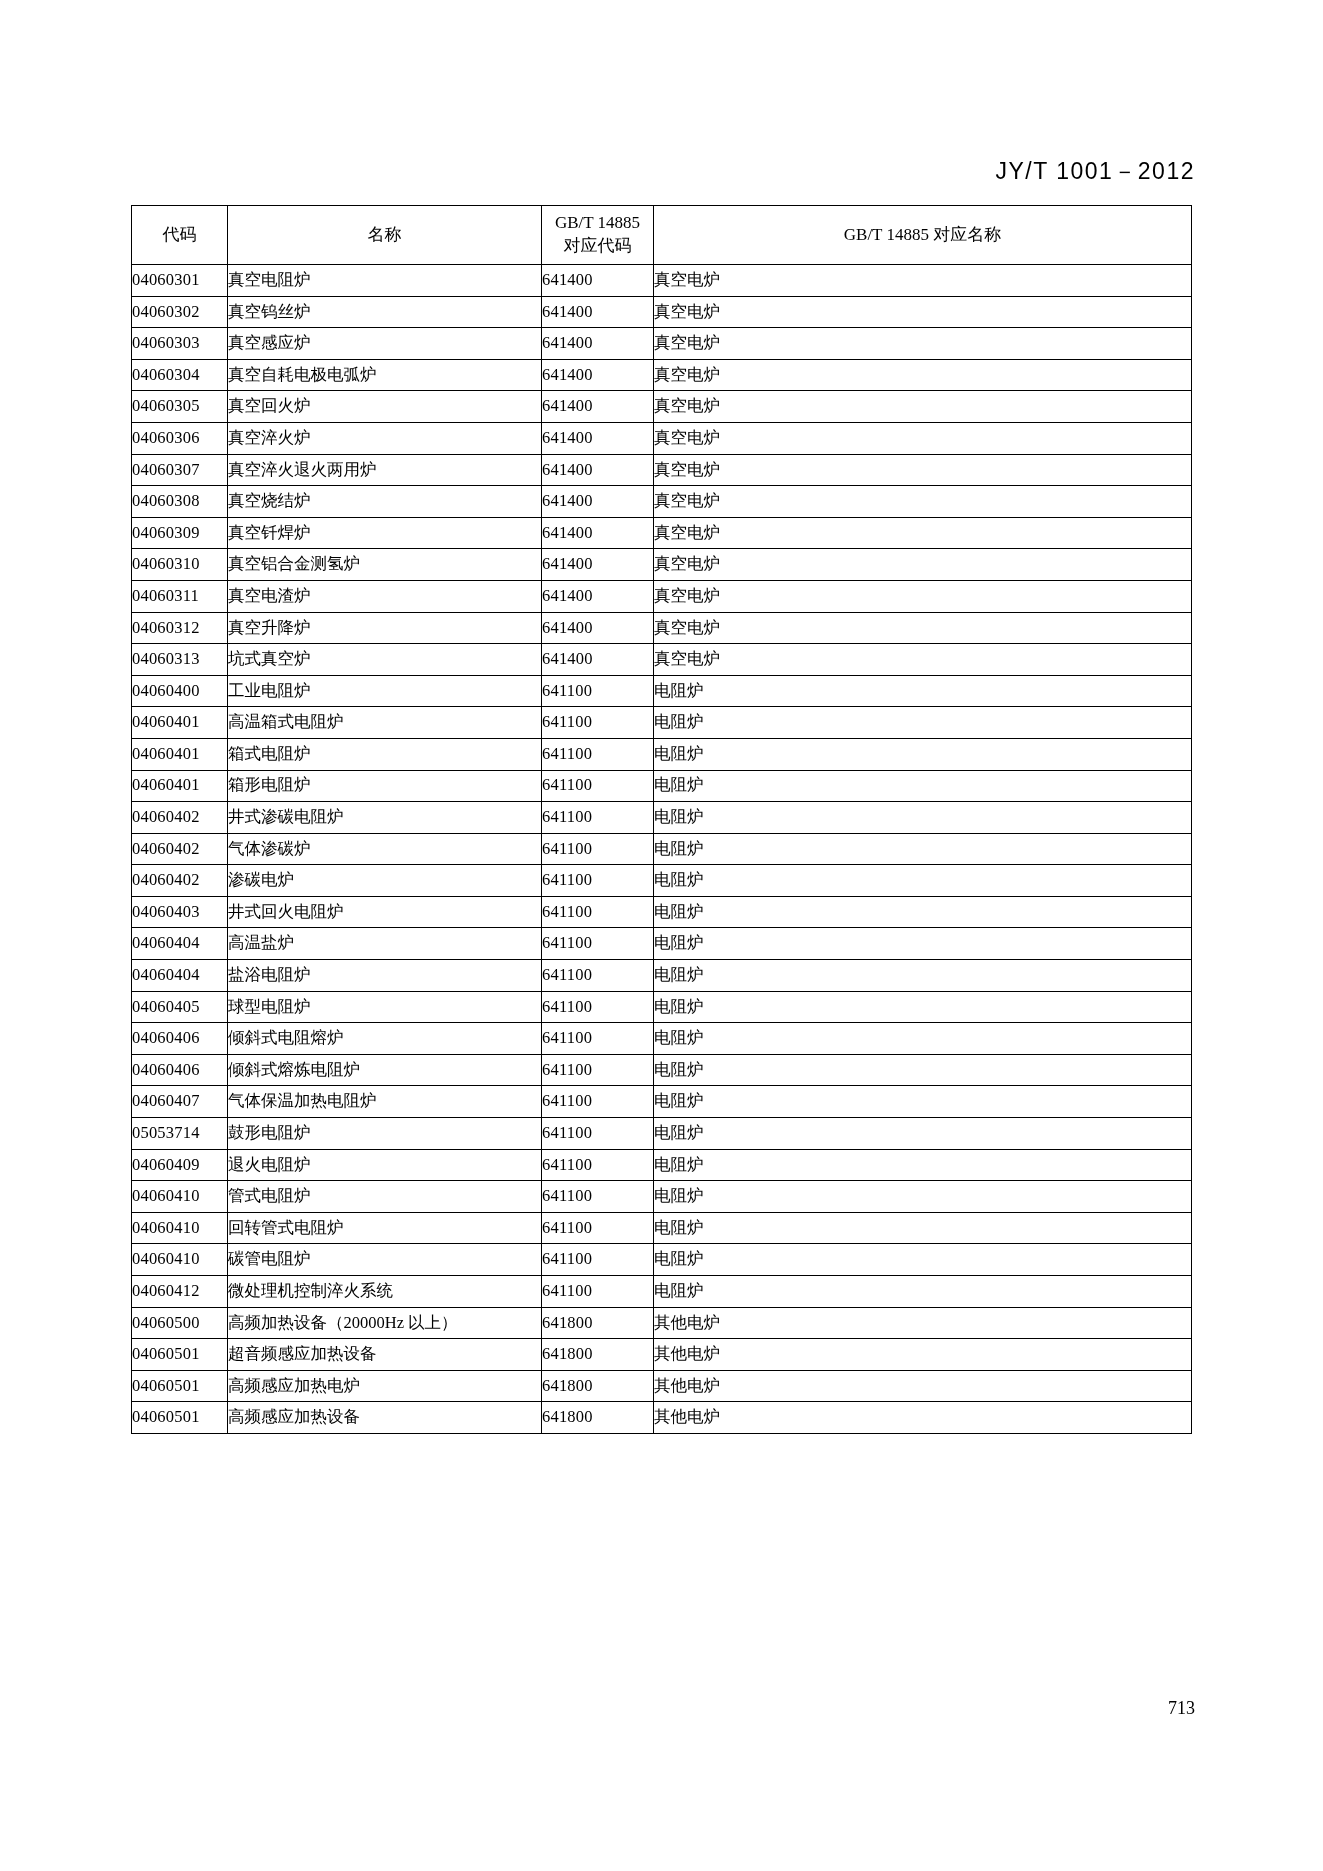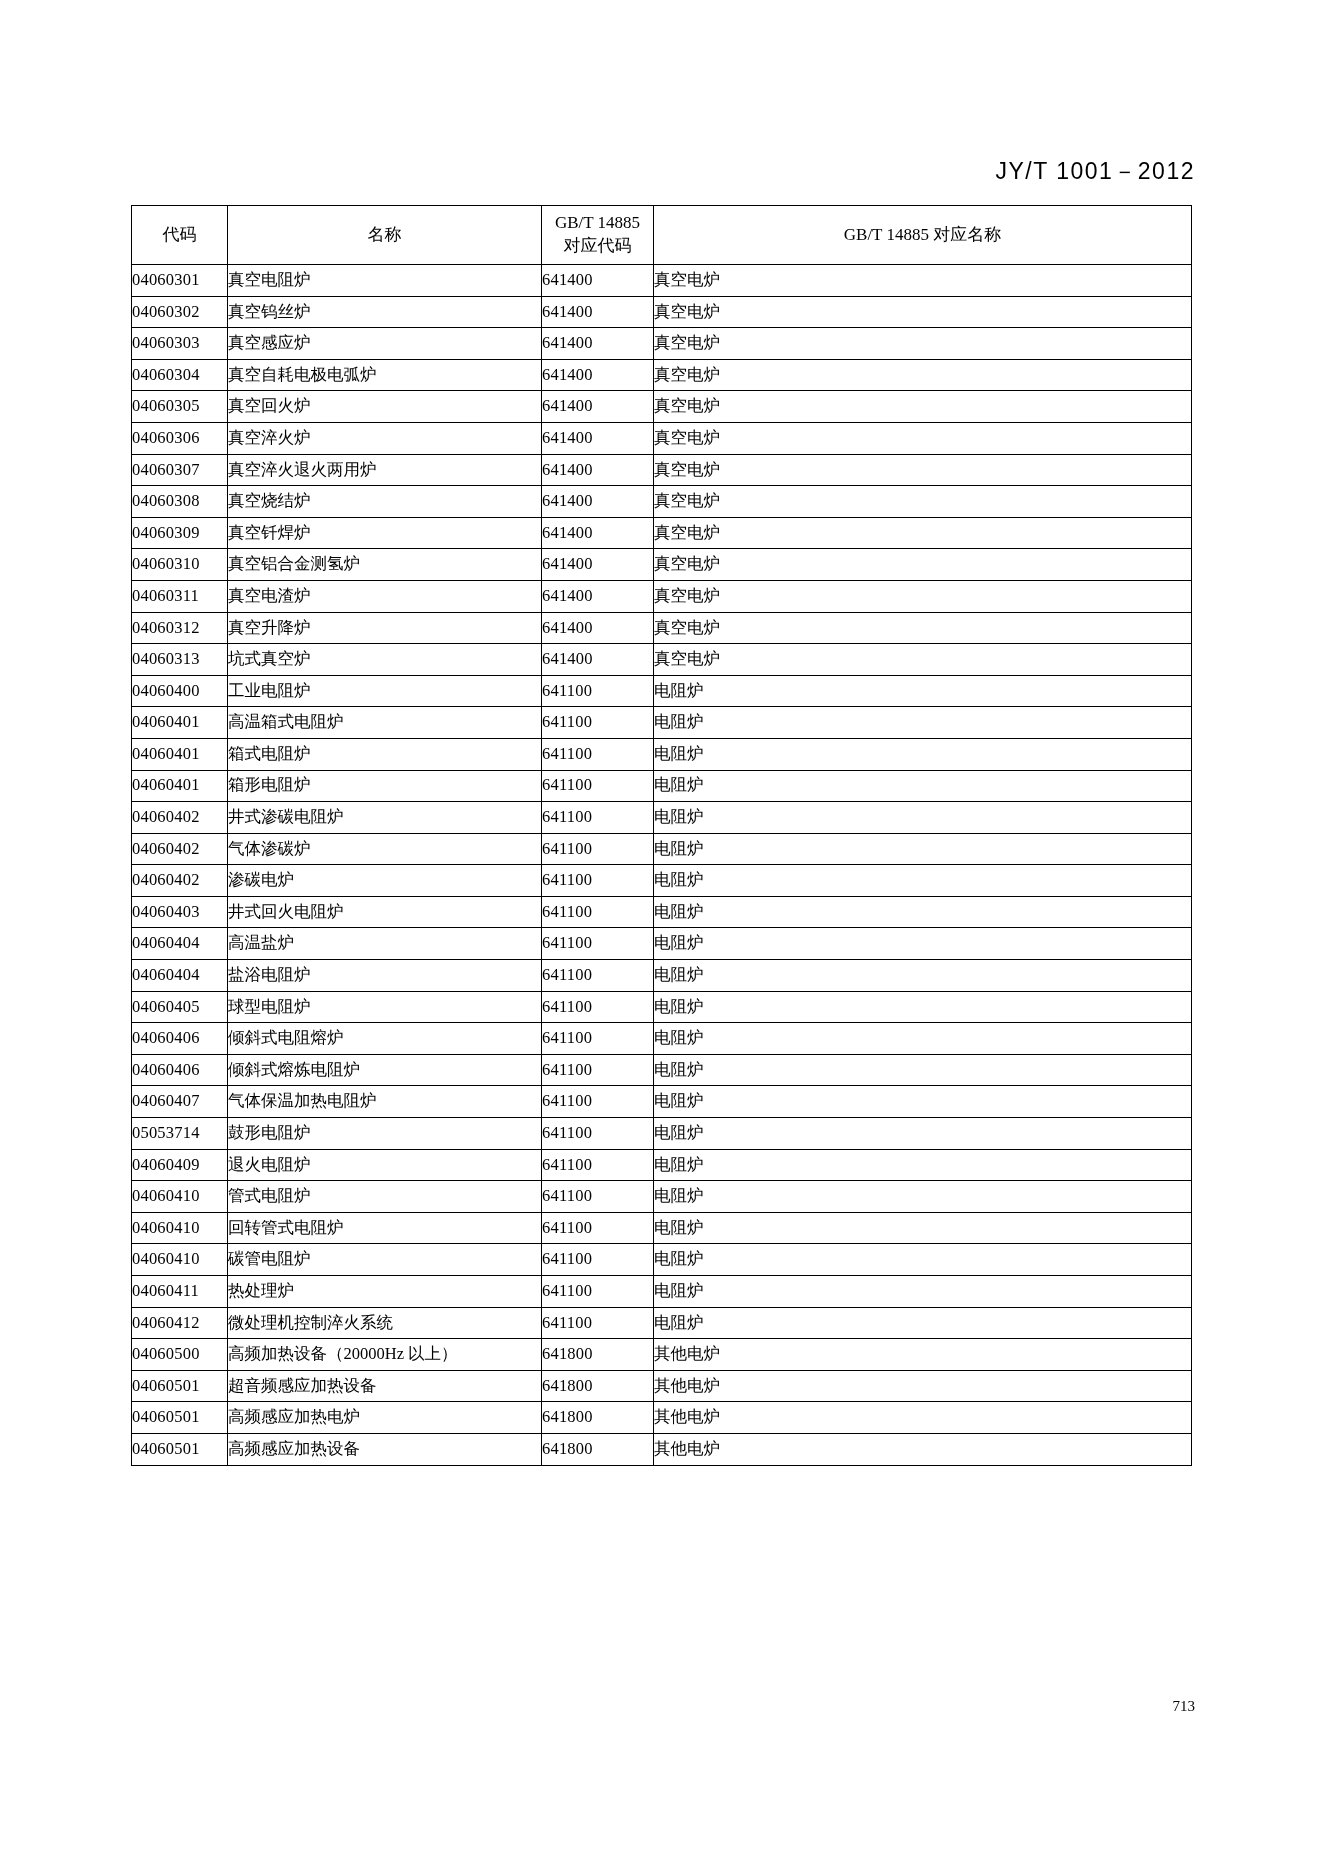--- a/index.html
+++ b/index.html
@@ -85,21 +85,21 @@
     letter-spacing: 0.2px;
   }
   td.c-gbname {
     padding-left: 9px;
     text-align: left;
   }
   .page-number {
     position: absolute;
     top: 1698px;
     right: 128px;
-    font-size: 15px;
+    font-size: 18px;
     font-family: "Liberation Serif", "DejaVu Serif", serif;
   }
 </style>
 </head>
 <body>
 
 <div class="page">
 
   <div class="header-code">JY/T 1001－2012</div>
 
@@ -309,26 +309,20 @@
             <td class="c-gbcode">641100</td>
             <td class="c-gbname">电阻炉</td>
           </tr>
           <tr>
             <td class="c-code">04060410</td>
             <td class="c-name">碳管电阻炉</td>
             <td class="c-gbcode">641100</td>
             <td class="c-gbname">电阻炉</td>
           </tr>
           <tr>
-            <td class="c-code">04060411</td>
-            <td class="c-name">热处理炉</td>
-            <td class="c-gbcode">641100</td>
-            <td class="c-gbname">电阻炉</td>
-          </tr>
-          <tr>
             <td class="c-code">04060412</td>
             <td class="c-name">微处理机控制淬火系统</td>
             <td class="c-gbcode">641100</td>
             <td class="c-gbname">电阻炉</td>
           </tr>
           <tr>
             <td class="c-code">04060500</td>
             <td class="c-name">高频加热设备（20000Hz 以上）</td>
             <td class="c-gbcode">641800</td>
             <td class="c-gbname">其他电炉</td>

